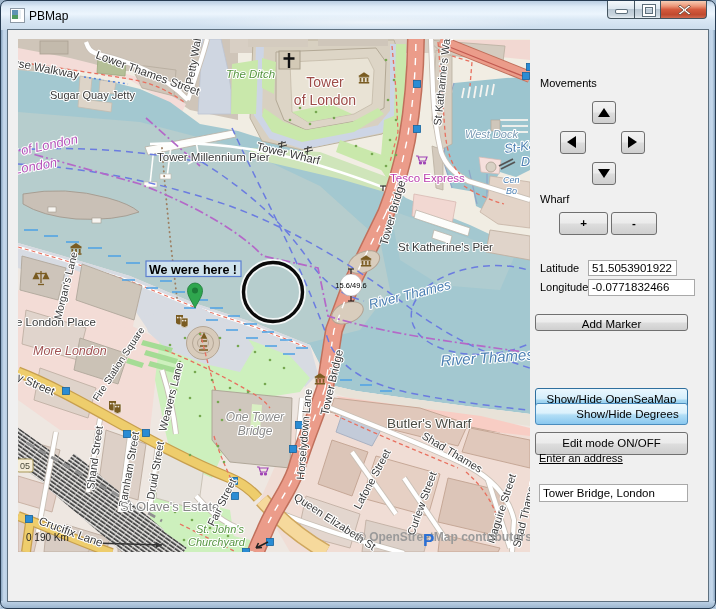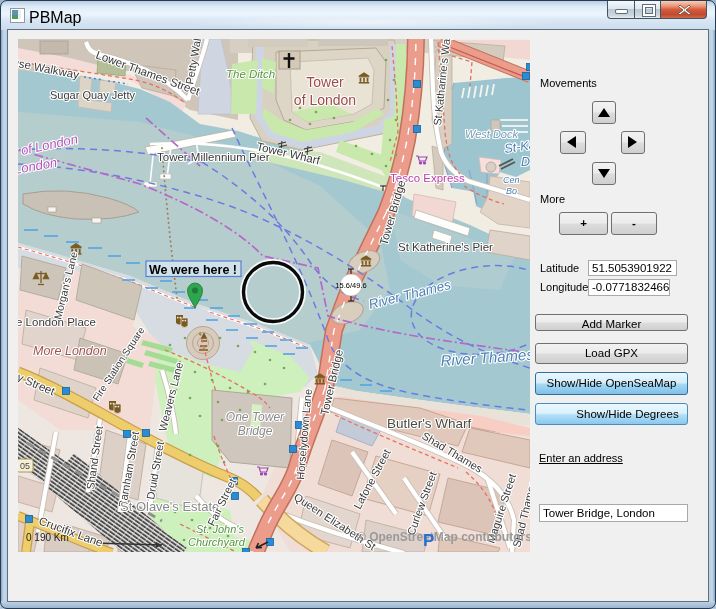--- a/index.html
+++ b/index.html
@@ -14,41 +14,41 @@
     background:radial-gradient(ellipse at center, rgba(255,255,255,.55), rgba(255,255,255,0) 70%);}
   #outeredge{position:absolute;left:0;top:0;width:714px;height:607px;border:1px solid #273c52;border-radius:7px;}
   #bleft{position:absolute;left:1px;top:30px;width:7px;height:571px;background:linear-gradient(90deg,#8aa5c0,#c6d9ec 40%,#b6cce2);}
   #bright{position:absolute;left:708px;top:30px;width:7px;height:571px;background:linear-gradient(90deg,#b6cce2,#c6d9ec 60%,#8aa5c0);}
   #bbottom{position:absolute;left:1px;top:601px;width:714px;height:7px;background:linear-gradient(180deg,#c0d4e8,#9cb6cf);}
   #client{position:absolute;left:8px;top:30px;width:700px;height:571px;background:#f0f0f0;
     box-shadow:0 0 0 1px #5e707f;}
   #ticon{position:absolute;left:10px;top:8px;width:13px;height:13px;background:#fff;border:1px solid #8e9aa6;}
   #ticon i{position:absolute;left:1px;top:1px;width:6px;height:9px;background:linear-gradient(#5f93b4 50%,#4f9a60 50%);}
   #ticon b{position:absolute;left:7px;top:1px;width:3px;height:9px;background:#e8eef2;}
-  #ttext{position:absolute;left:29px;top:9px;font-size:16px;color:#000;}
+  #ttext{position:absolute;left:29px;top:9px;font-size:12px;color:#000;}
   .capbtn{position:absolute;top:1px;height:18px;border:1px solid #44545f;border-top:none;
     box-sizing:border-box;}
   #btnmin{left:607px;width:28px;border-radius:0 0 0 4px;
     background:linear-gradient(#f4f8fb 0%,#dde7ef 45%,#bac8d4 50%,#ccd7e0 85%,#e6edf3 100%);}
   #btnmax{left:634px;width:27px;
     background:linear-gradient(#f4f8fb 0%,#dde7ef 45%,#bac8d4 50%,#ccd7e0 85%,#e6edf3 100%);}
   #btnclose{left:660px;width:47px;border-radius:0 0 4px 0;
     background:linear-gradient(#f6cdb5 0%,#ec9678 30%,#d55b3e 50%,#c04a2f 80%,#d06a50 100%);}
   #btnmin s{position:absolute;left:8px;top:9px;width:11px;height:3px;background:#fff;
     box-shadow:0 0 0 1px #5d6e7a;border-radius:1px;}
   #btnmax s{position:absolute;left:8px;top:4px;width:8px;height:7px;background:transparent;
     border:2px solid #fff;box-shadow:0 0 0 1px #5d6e7a, inset 0 0 0 1px #5d6e7a;}
   #btnclose svg{position:absolute;left:17px;top:3px;}
   
   .lab{position:absolute;font-size:11px;color:#000;}
   .btn{position:absolute;box-sizing:border-box;border:1px solid #707070;border-radius:3px;
     background:linear-gradient(#f2f2f2 0%,#ebebeb 48%,#dddddd 52%,#cfcfcf 100%);
     font-size:11.5px;color:#000;text-align:center;}
   .btn.blue1{border-color:#2f6f9e;
-    background:linear-gradient(#eaf7fe 0%,#d5eefb 45%,#a6d8f2 55%,#7fc0e8 100%);}
+    background:linear-gradient(#eaf7fe 0%,#d5eefb 45%,#a6d8f2 55%,#7fc0e8 100%);margin-top:16px;}
   .btn.blue2{border-color:#4a8cbd;
     background:linear-gradient(#ecf8fe 0%,#dbf1fc 45%,#b2def6 55%,#8ac8ef 100%);}
   .tri{position:absolute;width:0;height:0;}
   .inp{position:absolute;box-sizing:border-box;background:#fff;border:1px solid #a9a9a9;
     font-size:11.5px;color:#000;padding:0 0 4px 3px;line-height:14px;white-space:nowrap;overflow:hidden;}
 </style>
 </head>
 <body>
 <div id="win">
   <div id="titlebar"></div>
@@ -76,33 +76,33 @@
 
   <div class="lab" style="left:540px;top:77px;text-align:center;">Movements</div>
   <div class="btn" style="left:592px;top:101px;width:24px;height:23px;"></div>
   <div class="tri" style="left:598px;top:108px;border-left:6px solid transparent;border-right:6px solid transparent;border-bottom:9px solid #000;"></div>
   <div class="btn" style="left:560px;top:131px;width:26px;height:23px;"></div>
   <div class="tri" style="left:567px;top:136px;border-top:6px solid transparent;border-bottom:6px solid transparent;border-right:9px solid #000;"></div>
   <div class="btn" style="left:621px;top:131px;width:24px;height:23px;"></div>
   <div class="tri" style="left:628px;top:136px;border-top:6px solid transparent;border-bottom:6px solid transparent;border-left:9px solid #000;"></div>
   <div class="btn" style="left:592px;top:162px;width:24px;height:23px;"></div>
   <div class="tri" style="left:598px;top:169px;border-left:6px solid transparent;border-right:6px solid transparent;border-top:9px solid #000;"></div>
-  <div class="lab" style="left:540px;top:193px;">More</div>
+  <div class="lab" style="left:540px;top:193px;">Wharf</div>
   <div class="btn" style="left:559px;top:212px;width:49px;height:23px;font-weight:bold;line-height:21px;">+</div>
   <div class="btn" style="left:611px;top:212px;width:46px;height:23px;font-weight:bold;line-height:21px;">-</div>
   <div class="lab" style="left:540px;top:262px;">Latitude</div>
   <div class="lab" style="left:540px;top:281px;">Longitude</div>
   <div class="inp" style="left:588px;top:260px;width:89px;height:16px;">51.5053901922</div>
-  <div class="inp" style="left:588px;top:279px;width:82px;height:17px;">-0.0771832466</div>
+  <div class="inp" style="left:588px;top:279px;width:107px;height:17px;">-0.0771832466</div>
   <div class="btn" style="left:535px;top:314px;width:153px;height:17px;line-height:19px;">Add Marker</div>
-  <div class="btn" style="left:535px;top:343px;width:153px;height:21px;line-height:19px;">Load GPX</div>
   <div class="btn blue1" style="left:535px;top:372px;width:153px;height:23px;line-height:21px;">Show/Hide OpenSeaMap</div>
   <div class="btn blue2" style="left:535px;top:403px;width:153px;height:22px;line-height:20px;padding-left:32px;">Show/Hide Degrees</div>
+  <div class="btn" style="left:535px;top:432px;width:153px;height:23px;line-height:21px;">Edit mode ON/OFF</div>
   <div class="lab" style="left:539px;top:452px;text-decoration:underline;">Enter an address</div>
-  <div class="inp" style="left:539px;top:504px;width:149px;height:18px;line-height:17px;">Tower Bridge, London</div>
+  <div class="inp" style="left:539px;top:484px;width:149px;height:18px;line-height:17px;">Tower Bridge, London</div>
 
   <div id="mapbox" style="position:absolute;left:18px;top:39px;width:512px;height:513px;overflow:hidden;">
   <svg width="512" height="513" viewBox="18 39 512 513">
 
   <defs>
     <pattern id="rail" width="7" height="3.4" patternUnits="userSpaceOnUse" patternTransform="rotate(35.5)">
       <rect width="7" height="3.4" fill="#f2f0ed"></rect>
       <rect width="5.4" height="2" y="0.6" x="0" fill="#4a4a4a"></rect>
       <rect width="5.4" height="2" y="0.6" x="5.8" fill="#4a4a4a"></rect>
     </pattern>

